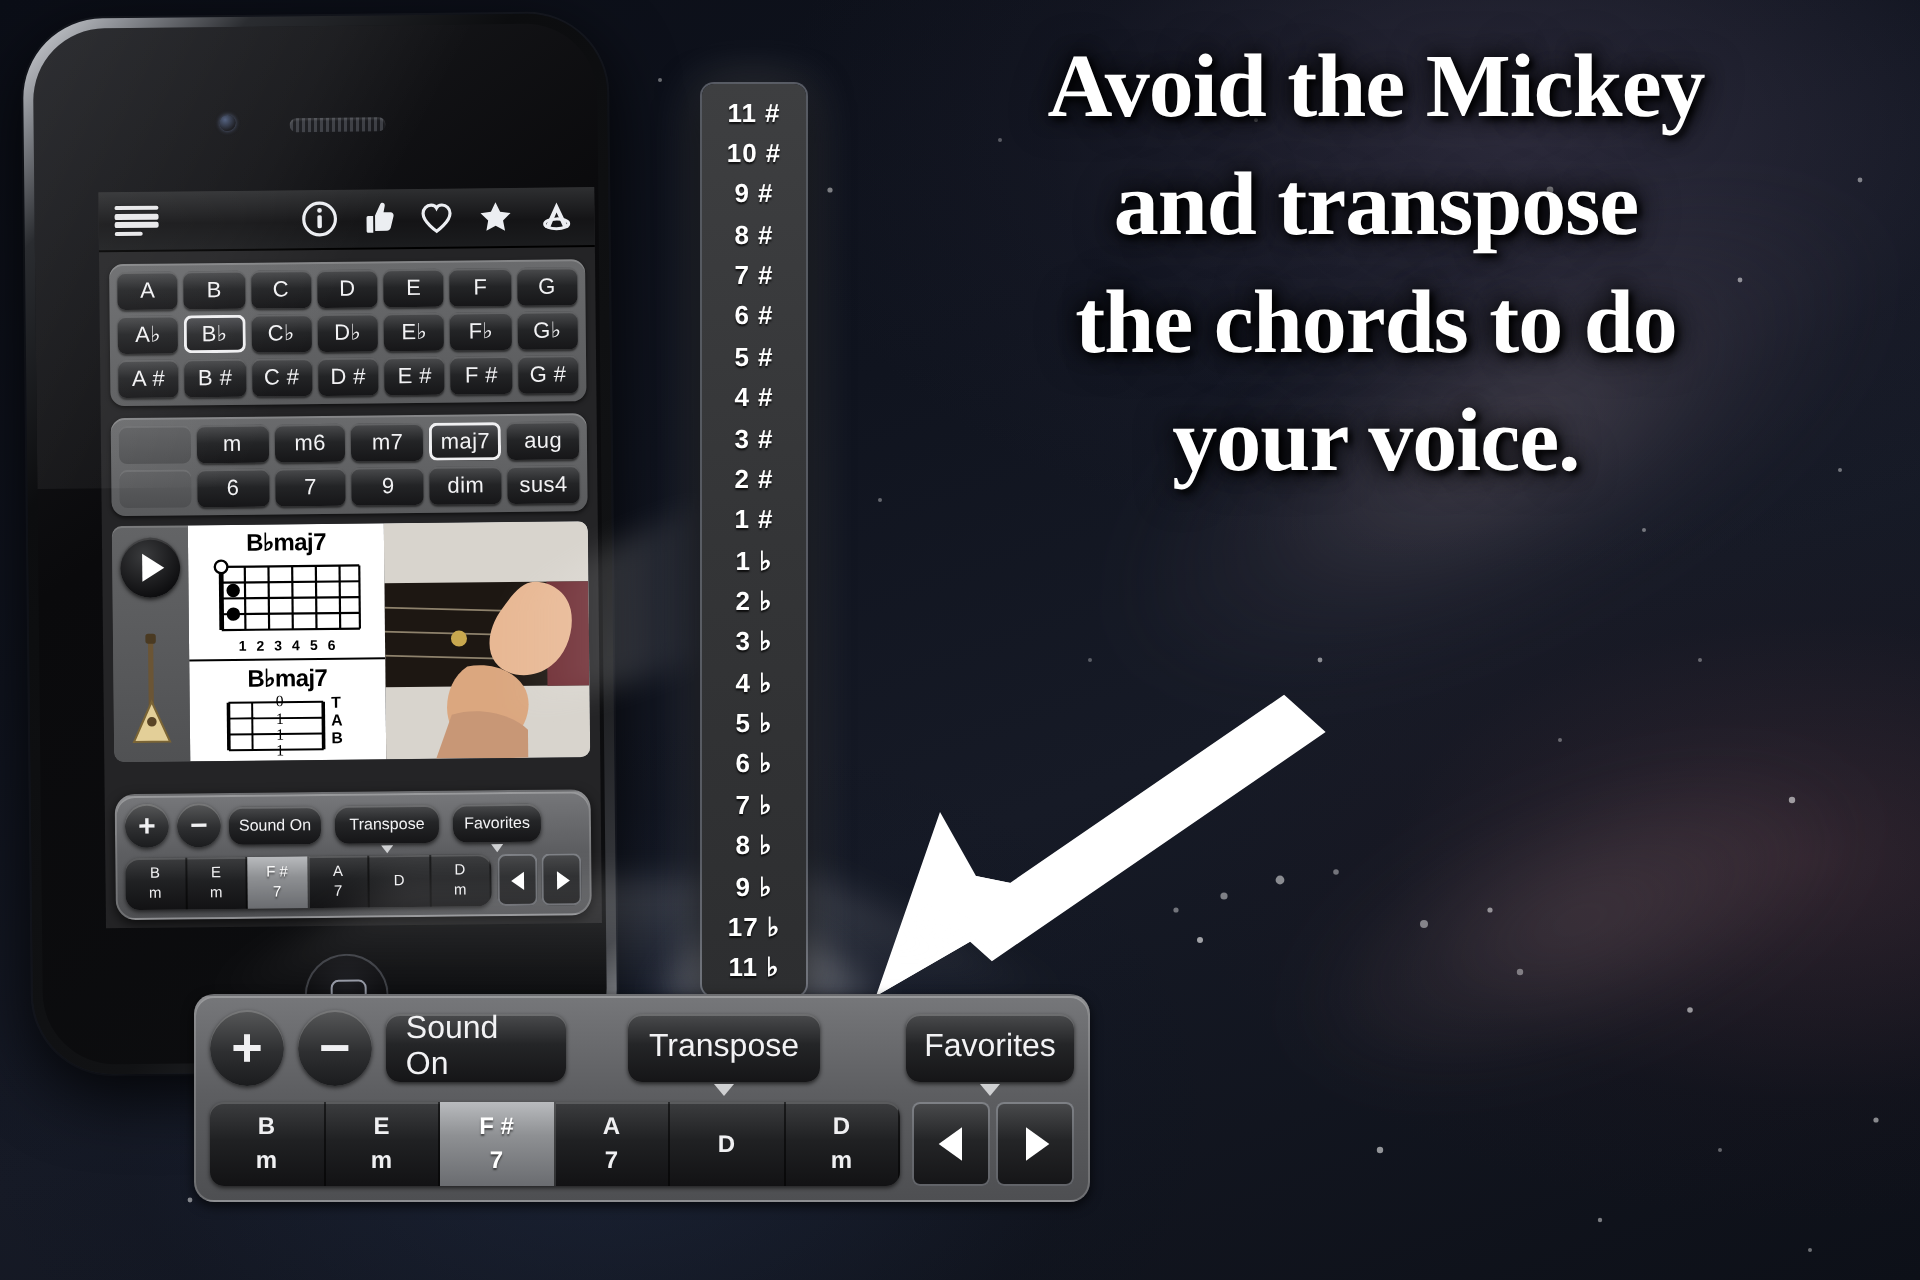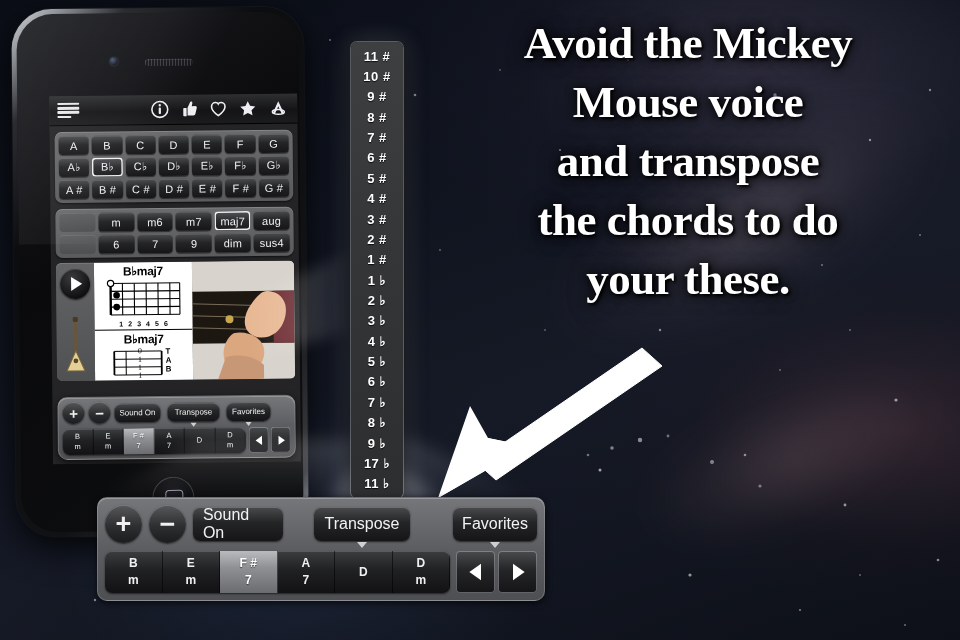--- a/index.html
+++ b/index.html
@@ -615,24 +615,23 @@
       <div class="tp-item">6 ♭</div>
       <div class="tp-item">7 ♭</div>
       <div class="tp-item">8 ♭</div>
       <div class="tp-item">9 ♭</div>
       <div class="tp-item">17 ♭</div>
       <div class="tp-item">11 ♭</div>
     </div>
 
   <div id="headline">
       <span class="ln">Avoid the Mickey</span>
-      <span class="ln">Mouse voice</span>
       <span class="ln">and transpose</span>
       <span class="ln">the chords to do</span>
-      <span class="ln">your these.</span>
+      <span class="ln">your voice.</span>
     </div>
 
   <svg id="arrow" viewBox="0 0 260 180">
     <polygon points="232,8 252,26 86,140 66,122" fill="#ffffff" stroke="#ffffff" stroke-width="1"></polygon>
     <polygon points="28,158 60,66 78,98 118,106" fill="#ffffff"></polygon>
     <polygon points="28,158 78,98 118,106" fill="#ffffff"></polygon>
   </svg>
 
   <div class="toolbar" id="big-toolbar">
     <div class="tb-row1">

